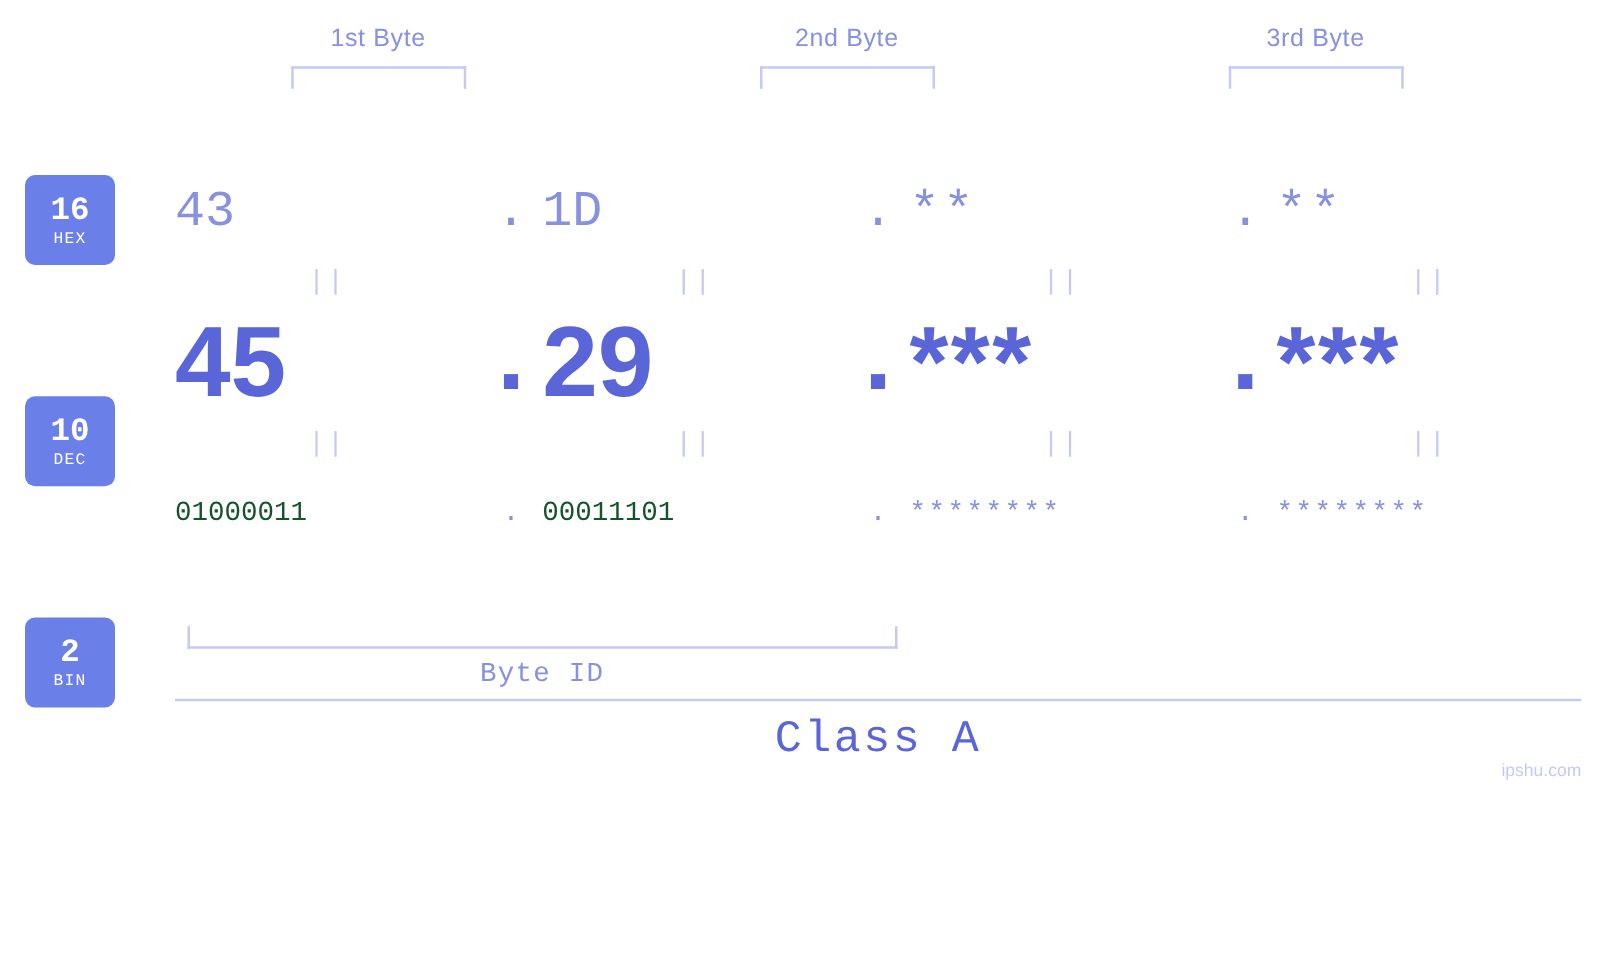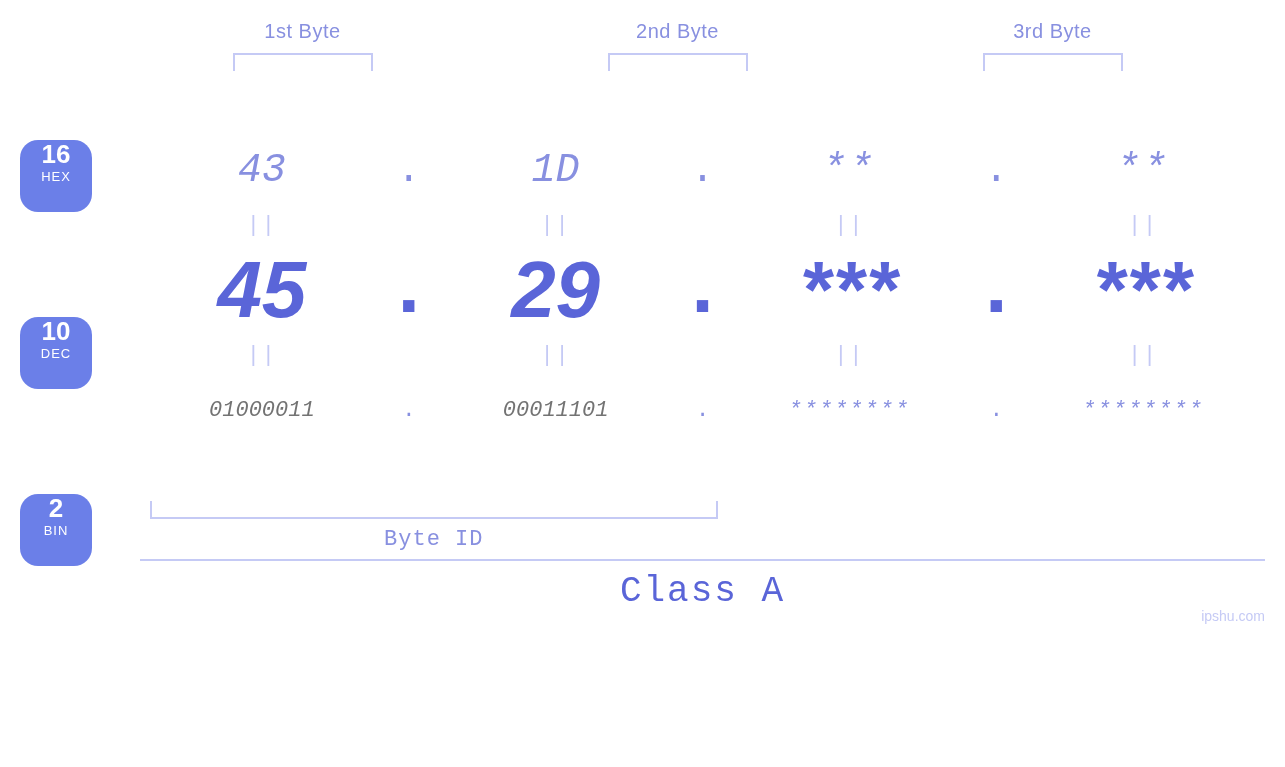--- a/index.html
+++ b/index.html
@@ -68,26 +68,27 @@
       top: 140px;
       display: flex;
       flex-direction: column;
       gap: 105px;
     }
 
     .base-badge {
       width: 72px;
       height: 72px;
       background-color: #6b7fe8;
-      border-radius: 18px;
-      display: flex;
-      flex-direction: column;
-      align-items: center;
+      border-radius: 8px;
+      display: flex;
+      flex-direction: column;
+      align-items: center;
+      justify-content: center;
       color: white;
-      font-family: Liberation Sans, sans-serif;
+      font-family: Liberation Mono, monospace;
     }
 
     .base-badge .base-num {
       font-size: 26px;
       font-weight: bold;
       line-height: 1.1;
     }
 
     .base-badge .base-name {
       font-size: 13px;
@@ -121,22 +122,20 @@
       display: flex;
       justify-content: center;
       align-items: center;
       height: 80px;
     }
 
     .col-value {
       flex: 1;
       display: flex;
       align-items: center;
-      justify-content: center;
-      font-style: italic;
     }
 
     .col-dot {
       width: 50px;
       display: flex;
       align-items: center;
       justify-content: center;
     }
 
     
@@ -183,21 +182,21 @@
     }
 
     .dec-dot {
       color: #5a65d8;
       font-size: 80px;
       font-weight: bold;
     }
 
     
     .bin-val {
-      color: #737373;
+      color: #14532d;
       font-size: 22px;
       font-family: 'Courier New', Courier, monospace;
     }
 
     .bin-dot {
       color: #8890e0;
       font-size: 22px;
     }
 
     

